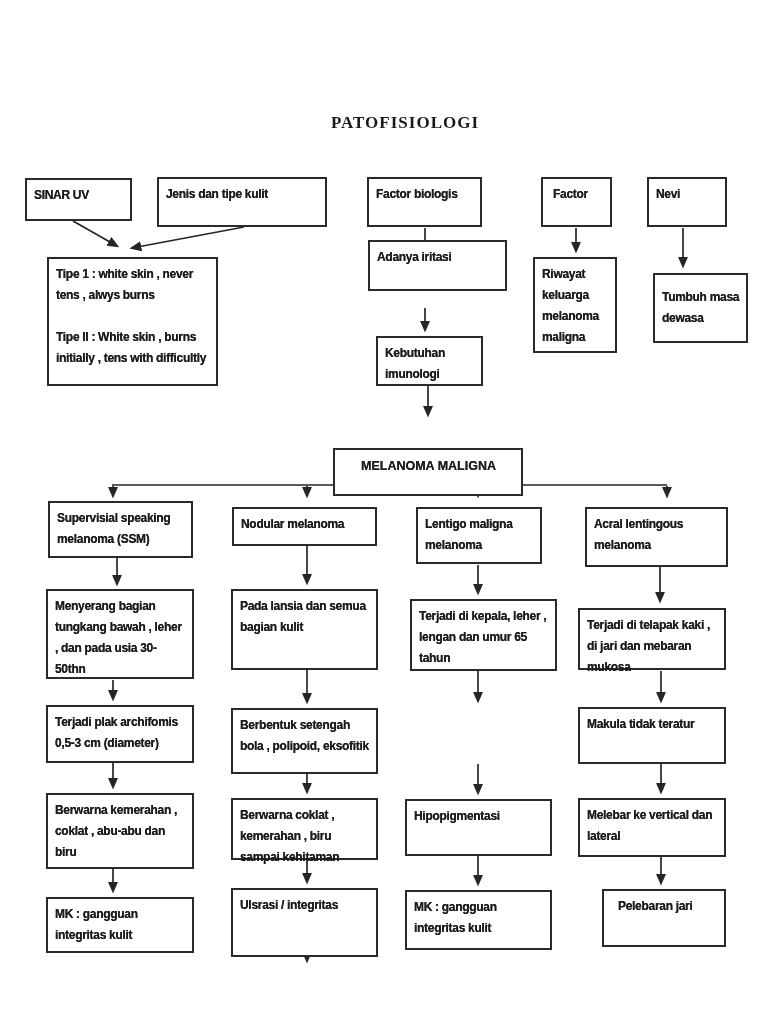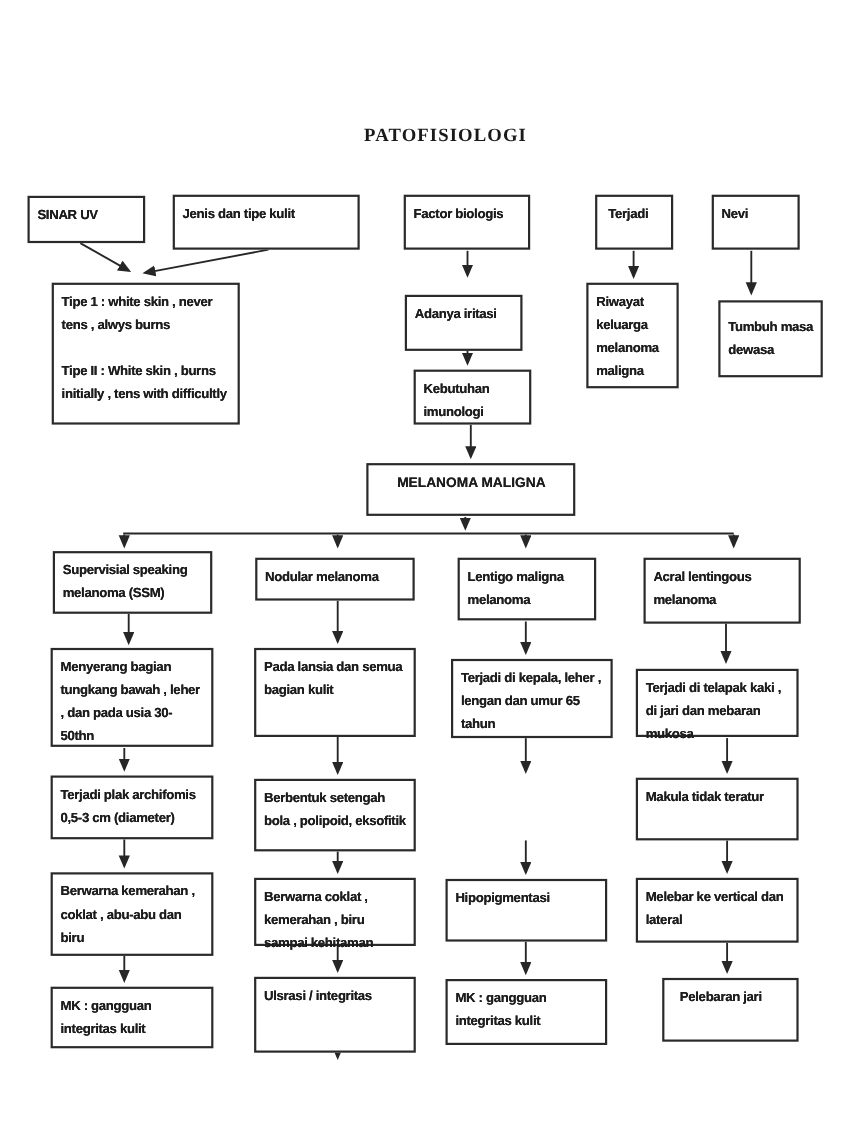--- a/index.html
+++ b/index.html
@@ -24,21 +24,21 @@
     position:absolute;
     box-sizing:border-box;
     border:2px solid #2a2a2a;
     background:#ffffff;
     padding:5px 6px 0 7px;
     font-weight:700;font-size:12px;line-height:21px;
     letter-spacing:-0.3px;color:#1d1d1d;
     text-shadow:0 0 .4px currentColor;
   }
   .pre{white-space:pre-line;}
-  .ctr{text-align:center;letter-spacing:0;}
+  .ctr{text-align:center;letter-spacing:0;margin-top:27px;}
   .noBottom{border-bottom:none;}
   line.c{stroke:#262626;stroke-width:1.7;}
 </style>
 </head>
 <body>
 
 <div id="page">
 
   <svg id="wires" viewBox="0 0 768 1024" xmlns="http://www.w3.org/2000/svg">
     <defs>
@@ -85,27 +85,27 @@
     <line class="c" x1="661" y1="671" x2="661" y2="701" marker-end="url(#arw)"></line>
     <line class="c" x1="661" y1="764" x2="661" y2="792" marker-end="url(#arw)"></line>
     <line class="c" x1="661" y1="857" x2="661" y2="883" marker-end="url(#arw)"></line>
   </svg>
 
   <div class="title">PATOFISIOLOGI</div>
 
   <div class="box" style="left:25px;top:178px;width:107px;height:43px">SINAR UV</div>
   <div class="box" style="left:157px;top:177px;width:170px;height:50px">Jenis dan tipe kulit</div>
   <div class="box" style="left:367px;top:177px;width:115px;height:50px">Factor biologis</div>
-  <div class="box" style="left:541px;top:177px;width:71px;height:50px;padding-left:10px">Terjadi</div>
+  <div class="box" style="left:541px;top:177px;width:71px;height:50px;padding-left:10px">Factor</div>
   <div class="box" style="left:647px;top:177px;width:80px;height:50px">Nevi</div>
 
   <div class="box pre" style="left:47px;top:257px;width:171px;height:129px">Tipe 1 : white skin , never tens , alwys burns
 
 Tipe II : White skin , burns initially , tens with difficultly</div>
-  <div class="box" style="left:368px;top:268px;width:107px;height:51px">Adanya iritasi</div>
+  <div class="box" style="left:368px;top:240px;width:139px;height:51px">Adanya iritasi</div>
   <div class="box" style="left:533px;top:257px;width:84px;height:96px">Riwayat keluarga melanoma maligna</div>
   <div class="box" style="left:653px;top:273px;width:95px;height:70px;padding-top:12px">Tumbuh masa dewasa</div>
 
   <div class="box" style="left:376px;top:336px;width:107px;height:50px">Kebutuhan imunologi</div>
   <div class="box ctr" style="left:333px;top:421px;width:190px;height:48px;padding-top:6px;font-size:12.5px">MELANOMA MALIGNA</div>
 
   <div class="box" style="left:48px;top:501px;width:145px;height:57px">Supervisial speaking melanoma (SSM)</div>
   <div class="box" style="left:232px;top:507px;width:145px;height:39px">Nodular melanoma</div>
   <div class="box" style="left:416px;top:507px;width:126px;height:57px">Lentigo maligna melanoma</div>
   <div class="box" style="left:585px;top:507px;width:143px;height:60px">Acral lentingous melanoma</div>

